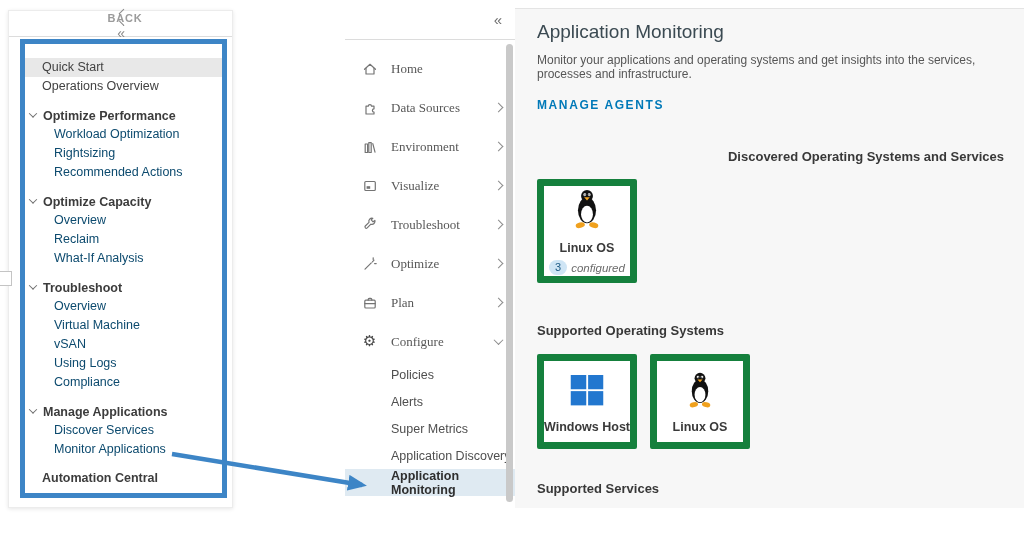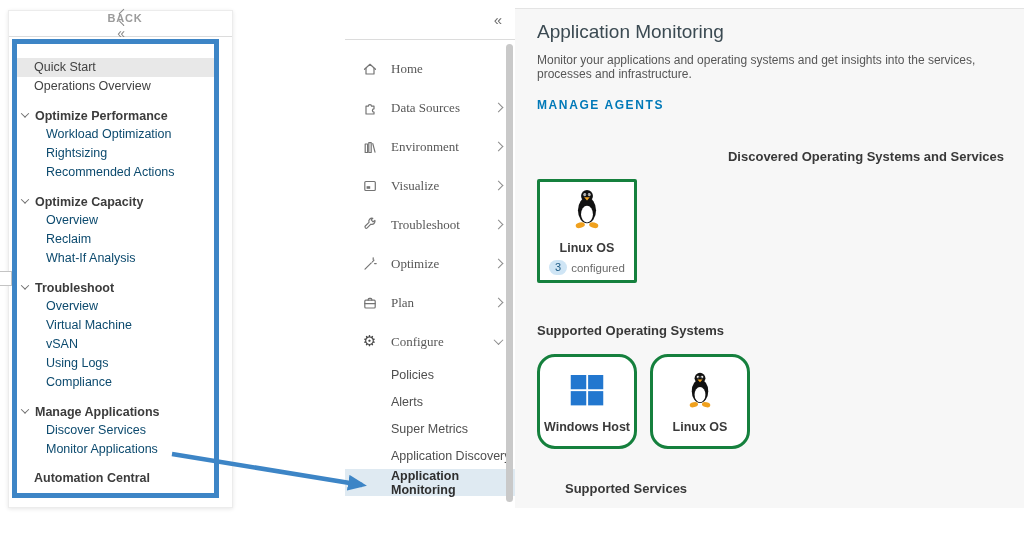--- a/index.html
+++ b/index.html
@@ -7,21 +7,21 @@
   .screen { position:relative; width:1024px; height:534px; background:#fff; overflow:hidden; }
 
   
   .left-panel { position:absolute; left:8px; top:10px; width:225px; height:498px;
     background:#fff; border:1px solid #ececec; box-shadow:0 1px 4px rgba(0,0,0,.10); }
   .lp-header { height:26px; display:flex; align-items:center; padding:0 9px 0 11px;
     color:#9b9b9b; border-bottom:1px solid #dcdcdc; font-size:11px; font-weight:bold; letter-spacing:.8px;flex-direction:column; }
   .lp-header .spacer { flex:1; }
   .lp-divider { width:1px; height:14px; background:#d4d4d4; margin:0 8px; }
   .lp-collapse { color:#8a8a8a; font-size:14px; font-weight:normal; }
-  .lp-box { position:absolute; left:3px; top:28px; width:207px; height:459px;
+  .lp-box { position:absolute; left:11px; top:28px; width:207px; height:459px;
     border:5px solid #3d85c6; background:#fff; overflow:hidden; }
   .lp-list { padding-top:14px; }
   .pn-row { height:19px; line-height:19px; font-size:12.5px; color:#424242; padding-left:17px; white-space:nowrap; }
   .pn-row.sub { padding-left:29px; color:#0c4a6e; }
   .pn-row.selected { background:#e8e8e8; }
   .pn-group { margin-top:10px; height:19px; display:flex; align-items:center;
     font-size:12.5px; font-weight:700; color:#3c3c3c; padding-left:5px; white-space:nowrap; }
   .pn-top { margin-top:10px; height:19px; line-height:19px; font-size:12.5px; font-weight:700;
     color:#3c3c3c; padding-left:17px; white-space:nowrap; }
 
@@ -53,31 +53,31 @@
   
   .content { position:absolute; left:515px; top:8px; width:509px; height:500px;
     background:#f7f7f7; border-top:1px solid #e4e4e4; padding:12px 20px 0 22px; }
   .c-title { font-size:19px; font-weight:500; color:#3b4a52; }
   .c-desc  { margin-top:10px; font-size:12px; color:#565656; }
   .c-link  { margin-top:17px; font-size:12px; font-weight:700; color:#0079b8;
     letter-spacing:1.6px; cursor:pointer; display:inline-block; }
   .c-head  { font-size:13px; font-weight:700; color:#383838; }
   .h-discovered { margin-top:36px;text-align:right; }
   .h-os { margin-top:40px; }
-  .h-services { margin-top:32px;margin-left:28px; }
+  .h-services { margin-top:32px; }
   .card-row { display:flex; gap:13px; margin-top:16px; }
-  .card { width:100px; background:#fff; border:3px solid #15803d; border-radius:2px;
+  .card { width:100px; background:#fff; border:7px solid #15803d; border-radius:2px;
     display:flex; flex-direction:column; align-items:center; justify-content:center; cursor:pointer; }
   .card.tall { height:104px; margin-top:15px; }
-  .card.short { height:95px;border-radius:18px; }
+  .card.short { height:95px; }
   .card-label { margin-top:6px; font-size:12.5px; font-weight:700; color:#3a3a3a; }
   .badge-row { margin-top:5px; display:flex; align-items:center; }
   .badge { background:#cfe5f5; color:#1b5a84; font-size:11px; border-radius:9px;
     padding:1px 6px; line-height:13px; }
-  .badge-text { margin-left:4px; font-size:11.5px; color:#6b6b6b; }
+  .badge-text { margin-left:4px; font-size:11.5px; color:#6b6b6b;font-style:italic; }
 
   
   .arrow-overlay { position:absolute; left:0; top:0; pointer-events:none; z-index:40; }
   .notch { position:absolute; left:0; top:271px; width:12px; height:15px; background:#fff;
     border:1px solid #c4c4c4; border-left:none; z-index:20; }
 </style>
 </head>
 <body>
 
 <div class="screen">

